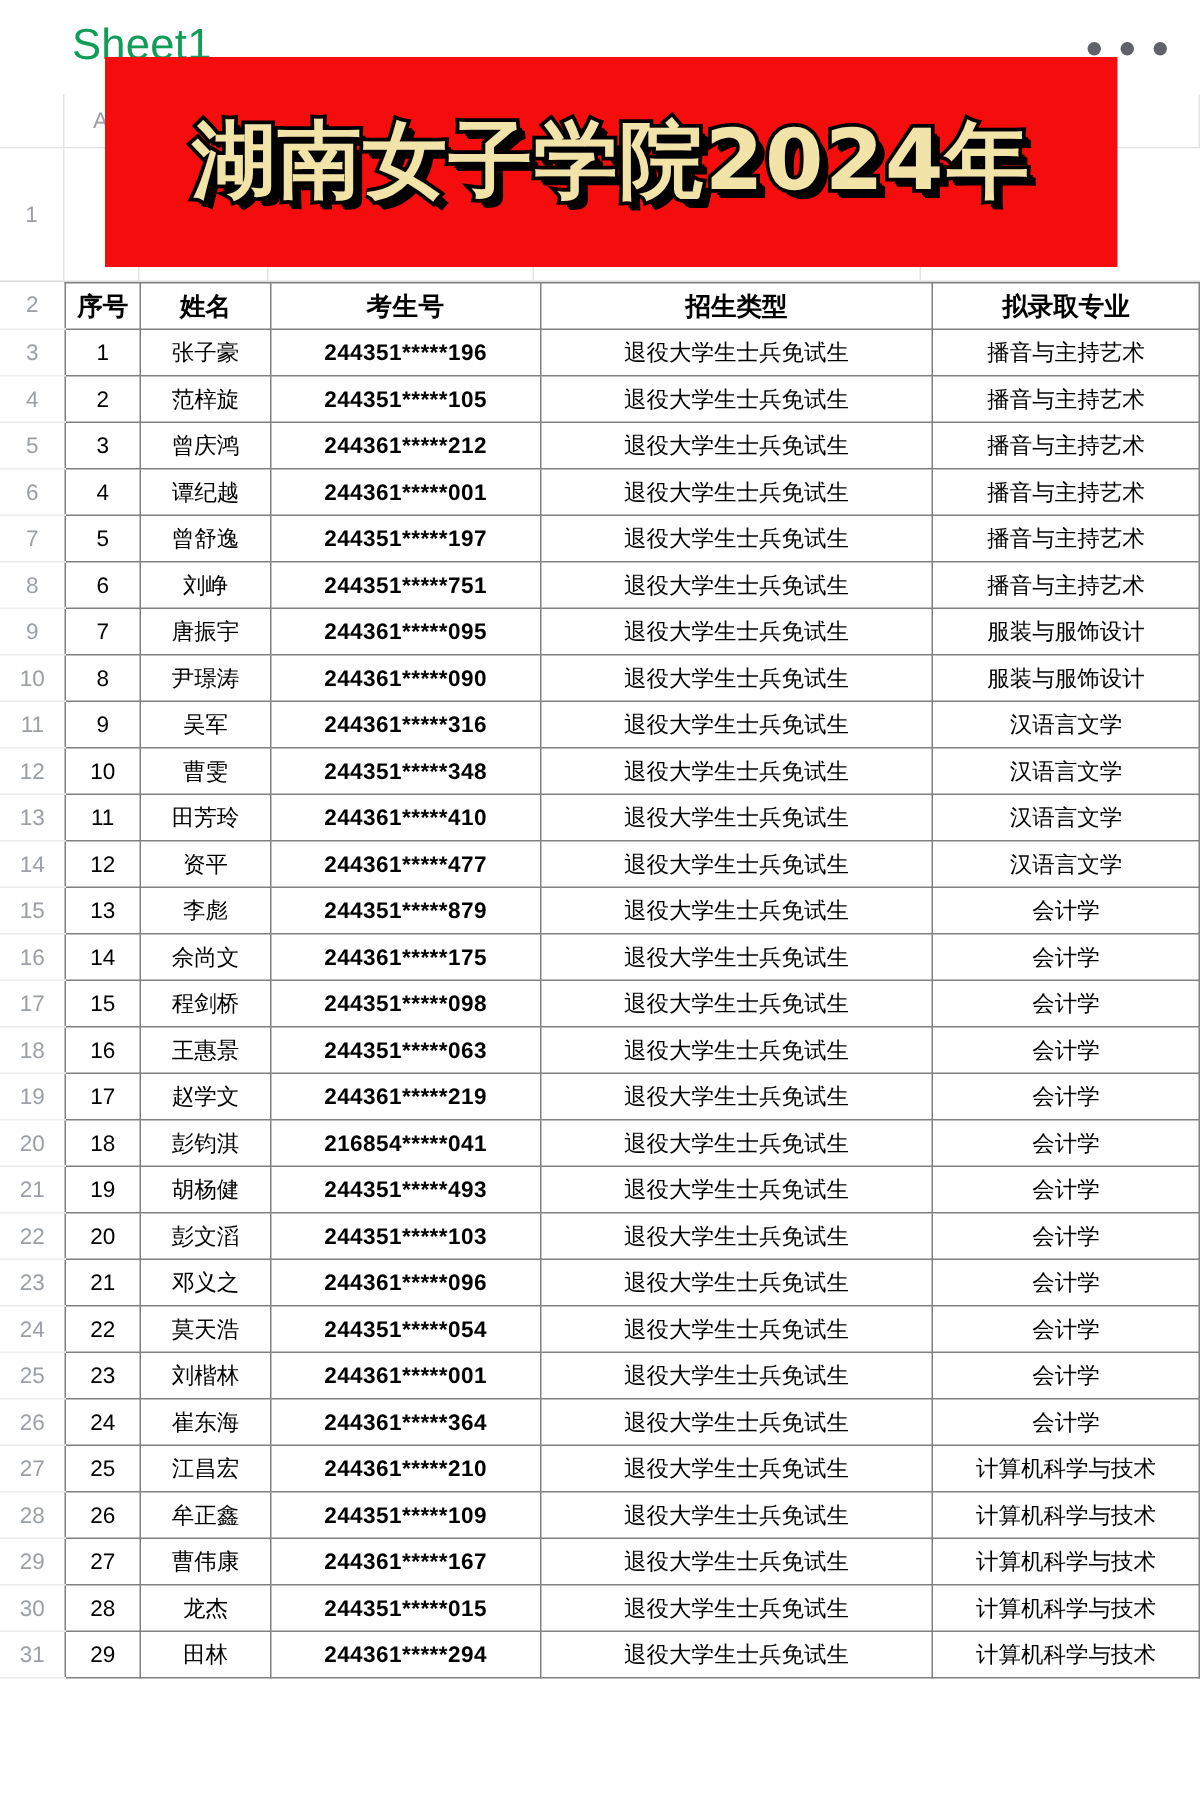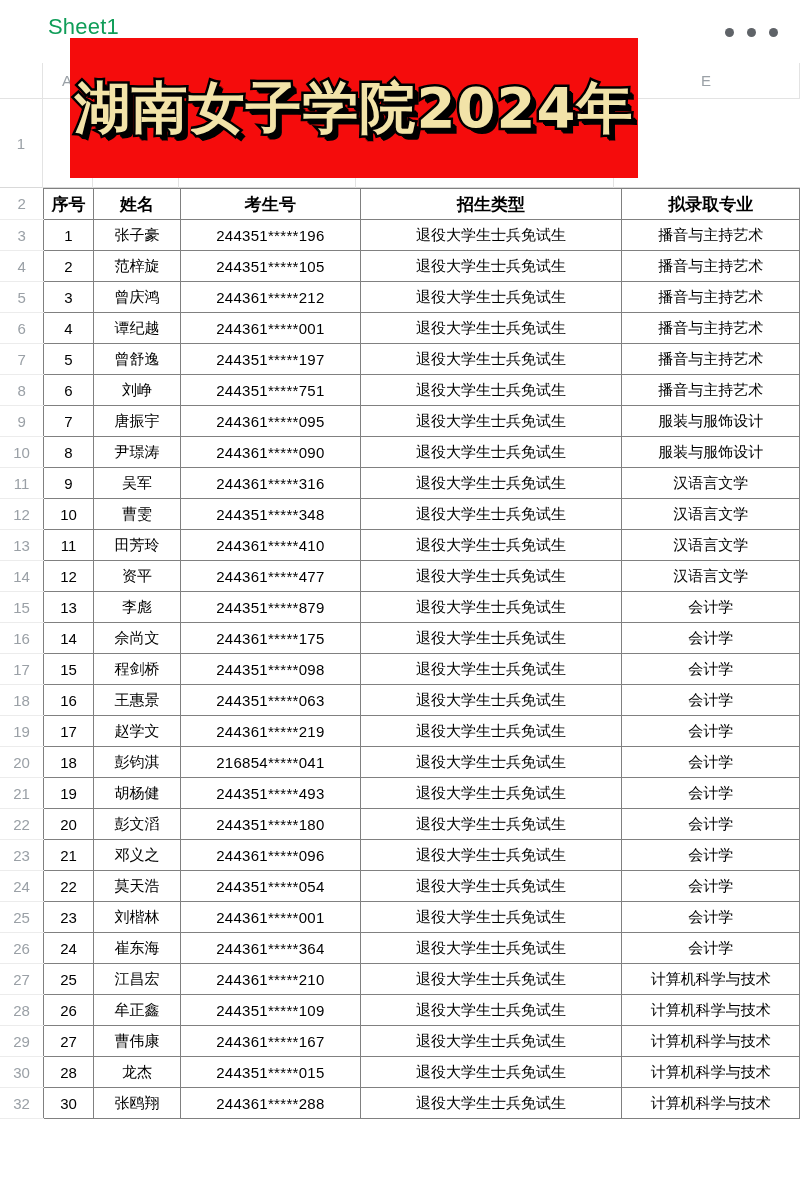--- a/index.html
+++ b/index.html
@@ -15,21 +15,21 @@
     width: 800px;
     height: 1196px;
     background: #ffffff;
   }
 
   
   .sheet-tab {
     position: absolute;
     left: 48px;
     top: 14px;
-    font-size: 22px;
+    font-size: 29px;
     color: #0f9d58;
     letter-spacing: 0.2px;
     white-space: nowrap;
     z-index: 1;
   }
 
   .more-menu {
     position: absolute;
     right: 22px;
     top: 28px;
@@ -98,21 +98,21 @@
     top: 0; height: 89px;
     width: 1px;
     background: #e3e3e3;
   }
 
   
   .banner {
     position: absolute;
     left: 70px;
     top: 38px;
-    width: 568px;
+    width: 675px;
     height: 140px;
     background: #f50c0c;
     z-index: 3;
     display: flex;
     flex-direction: column;
     align-items: center;
     justify-content: center;
     overflow: hidden;
   }
   .banner-line {
@@ -161,21 +161,21 @@
   table.grid td.rownum {
     width: 43px;
     border: none;
     border-bottom: 1px solid #ececec;
     color: #9aa0a6;
     font-size: 15px;
     background: #ffffff;
   }
   td.c-idx   { width: 49px; margin-top: 33px; }
   td.c-name  { width: 86px; font-family: Liberation Serif, serif; }
-  td.c-exam  { width: 177px; letter-spacing: 0.3px; }
+  td.c-exam  { width: 177px; letter-spacing: 0.3px; font-weight: bold; }
   td.c-type  { width: 258px; }
   td.c-major { width: 175px; }
 
   tr.header-row td {
     font-weight: 700;
     font-size: 17px;
   }
   tr.header-row td.rownum { font-weight: 400; }
 
   .cjk { font-family: "DejaVu Sans", "Liberation Sans", sans-serif; }
@@ -374,21 +374,21 @@
             <td class="c-idx">19</td>
             <td class="c-name cjk">胡杨健</td>
             <td class="c-exam">244351*****493</td>
             <td class="c-type cjk">退役大学生士兵免试生</td>
             <td class="c-major cjk">会计学</td>
           </tr>
           <tr>
             <td class="rownum">22</td>
             <td class="c-idx">20</td>
             <td class="c-name cjk">彭文滔</td>
-            <td class="c-exam">244351*****180</td>
+            <td class="c-exam">244351*****103</td>
             <td class="c-type cjk">退役大学生士兵免试生</td>
             <td class="c-major cjk">会计学</td>
           </tr>
           <tr>
             <td class="rownum">23</td>
             <td class="c-idx">21</td>
             <td class="c-name cjk">邓义之</td>
             <td class="c-exam">244361*****096</td>
             <td class="c-type cjk">退役大学生士兵免试生</td>
             <td class="c-major cjk">会计学</td>
@@ -443,24 +443,24 @@
           </tr>
           <tr>
             <td class="rownum">30</td>
             <td class="c-idx">28</td>
             <td class="c-name cjk">龙杰</td>
             <td class="c-exam">244351*****015</td>
             <td class="c-type cjk">退役大学生士兵免试生</td>
             <td class="c-major cjk">计算机科学与技术</td>
           </tr>
           <tr>
-            <td class="rownum">32</td>
-            <td class="c-idx">30</td>
-            <td class="c-name cjk">张鸥翔</td>
-            <td class="c-exam">244361*****288</td>
+            <td class="rownum">31</td>
+            <td class="c-idx">29</td>
+            <td class="c-name cjk">田林</td>
+            <td class="c-exam">244361*****294</td>
             <td class="c-type cjk">退役大学生士兵免试生</td>
             <td class="c-major cjk">计算机科学与技术</td>
           </tr>
         </tbody>
     </table>
   </div>
 
 </div>
 
 </body></html>

